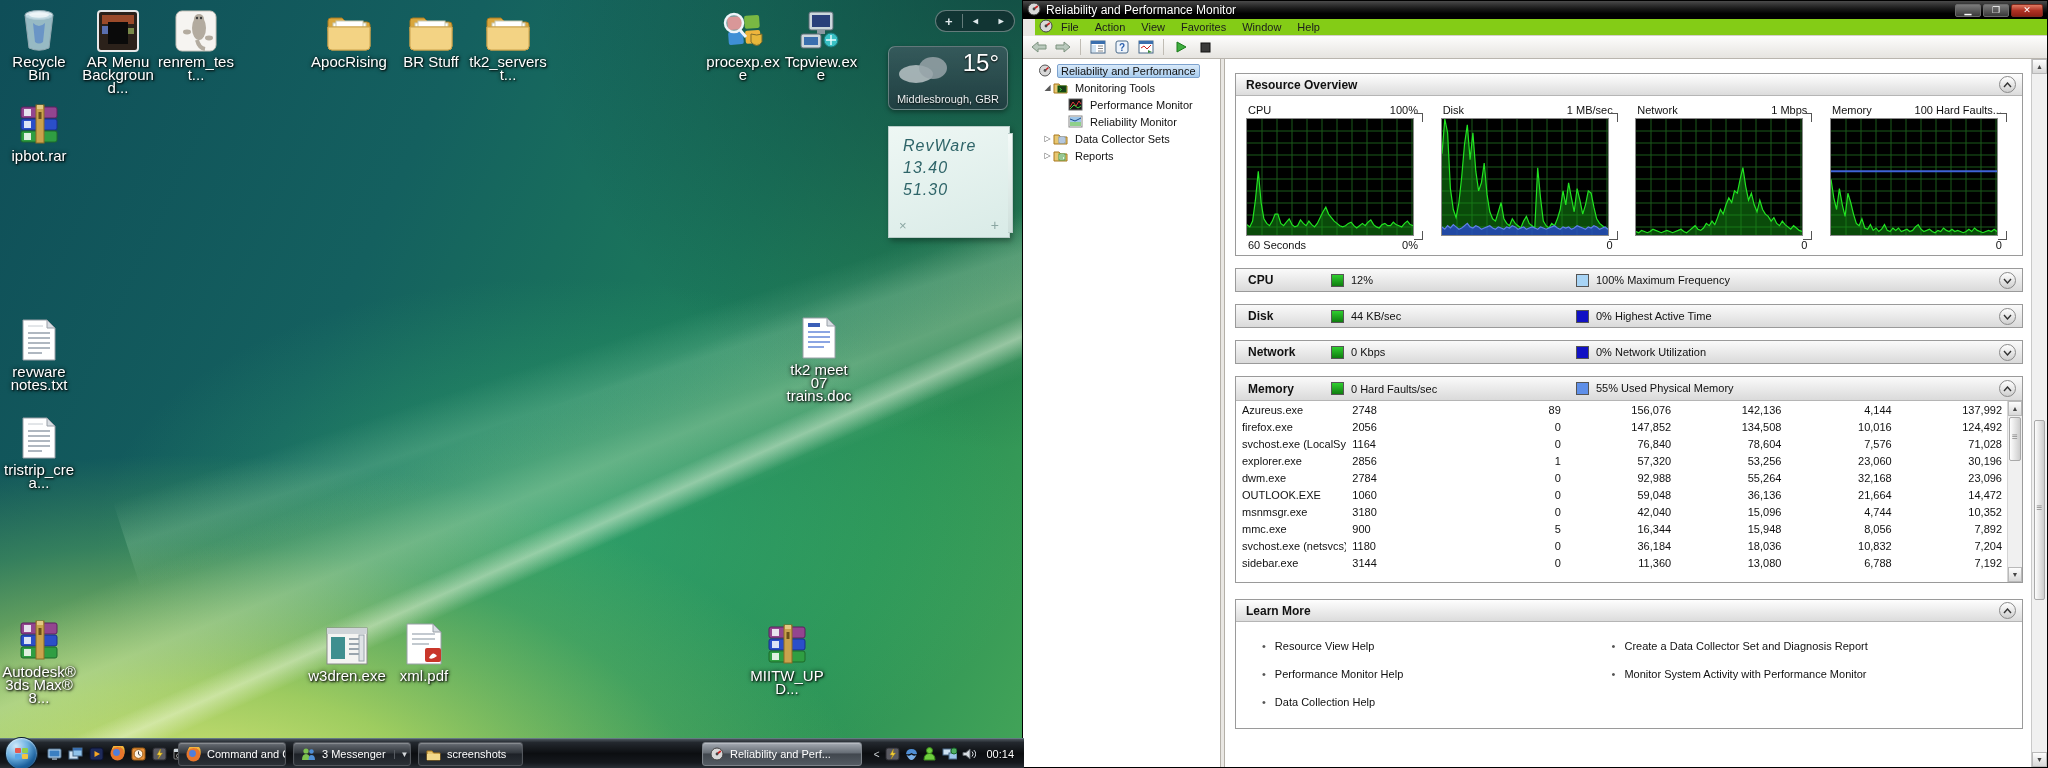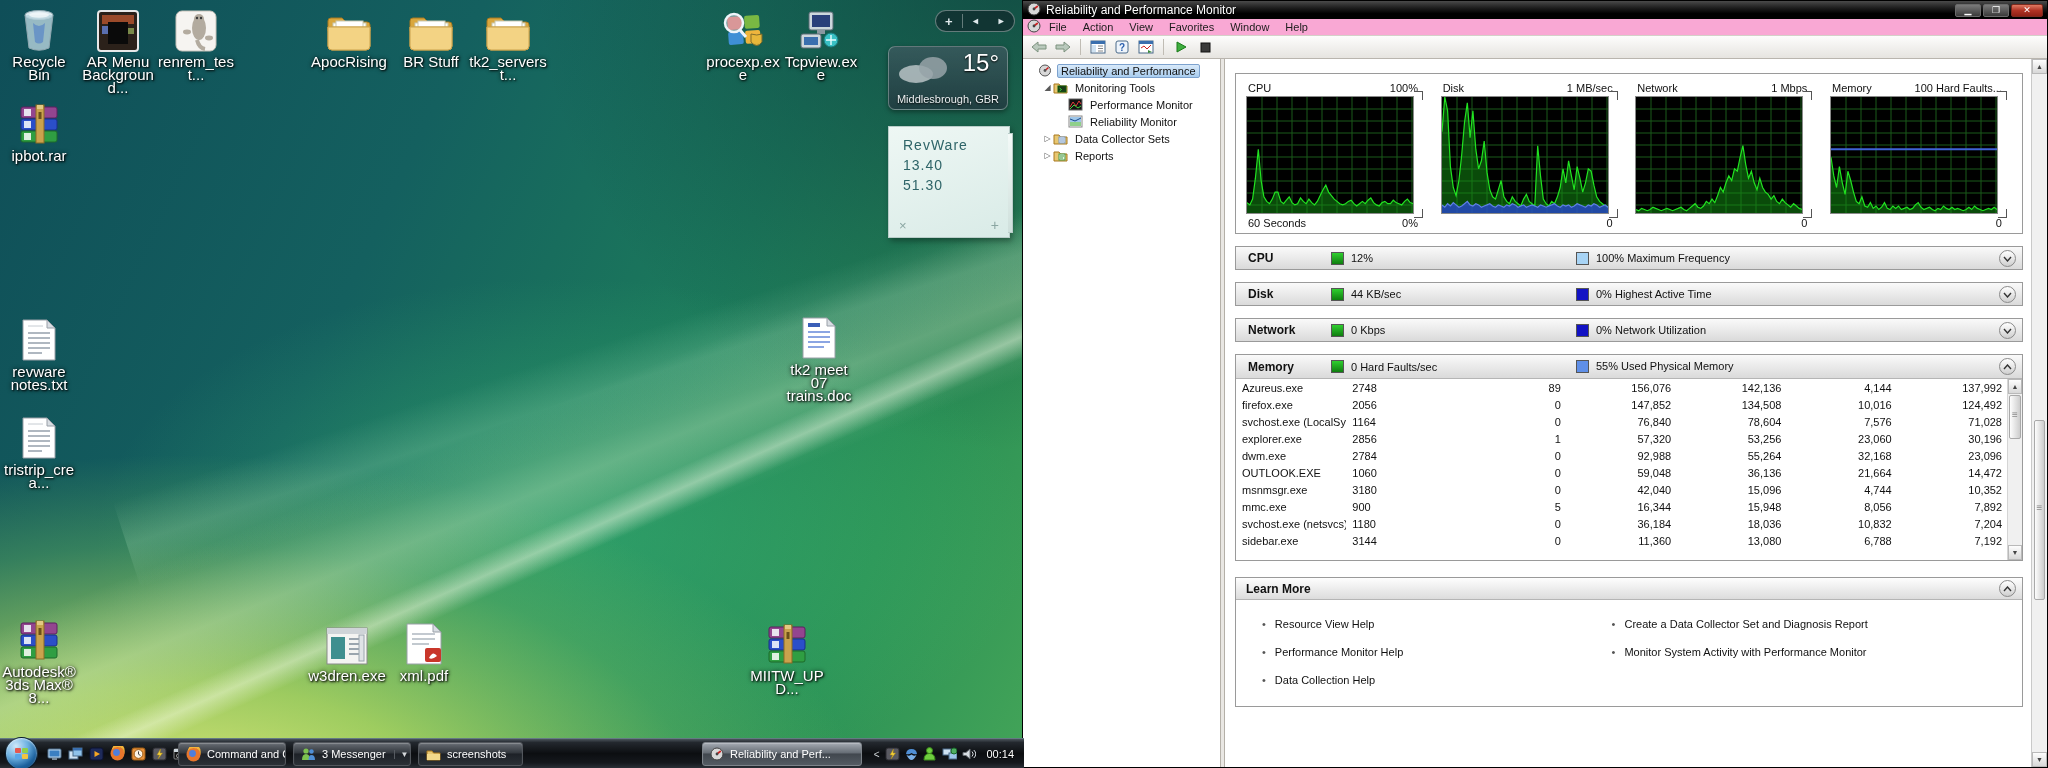--- a/index.html
+++ b/index.html
@@ -44,40 +44,40 @@
   #weather .w-cloud b { left:26px; top:2px; width:28px; height:22px; background:#97a3a8; }
   #weather .w-temp { position:absolute; right:8px; top:2px; color:#fff; font-size:24px; font-weight:normal;
     text-shadow:0 1px 2px #000; }
   #weather .w-loc { position:absolute; left:0; right:0; bottom:4px; text-align:center; color:#e9eef0;
     font-size:11px; text-shadow:0 1px 2px #000; }
   #note { position:absolute; left:888px; top:126px; width:122px; height:112px;
     background:linear-gradient(160deg,#eef7f4,#d9ebe7); border:1px solid #b9cdc9;
     box-shadow:2px 3px 6px rgba(0,0,0,0.35); }
   #note:after { content:""; position:absolute; right:-4px; top:6px; bottom:4px; width:4px;
     background:linear-gradient(#f4faf8,#cfe0dc); border:1px solid #b9cdc9; border-left:none; }
-  #note .n-line { color:#2e6468; font-size:14px; padding:2px 0 2px 14px; letter-spacing:1px; }
+  #note .n-line { font-style:italic; color:#2e6468; font-size:16px; padding:2px 0 2px 14px; letter-spacing:1px; }
   #note .n-line:first-child { padding-top:10px; }
   #note .n-close { position:absolute; left:10px; bottom:4px; color:#8aa6a2; font-size:13px; cursor:pointer; }
   #note .n-add { position:absolute; right:10px; bottom:4px; color:#8aa6a2; font-size:14px; cursor:pointer; }
 
   
   #window { position:absolute; left:1022px; top:0; width:1026px; height:768px;
     background:#e9e7e3; border:1px solid #000; display:flex; flex-direction:column; }
   .titlebar { height:18px; background:linear-gradient(#4a4a4a, #1c1c1c 40%, #000 70%); display:flex;
     align-items:center; padding:0 4px; flex:0 0 auto; }
   .w-title { color:#fff; font-size:12px; margin-left:5px; flex:1;
     text-shadow:0 1px 2px #000; white-space:nowrap; }
   .tb-btns { display:flex; gap:2px; }
   .tbb { width:26px; height:13px; border:1px solid #6a6a6a; border-radius:2px;
     background:linear-gradient(#7a7a7a,#3a3a3a); position:relative; cursor:pointer; }
   .tbb.close { width:32px; background:linear-gradient(#e07a63,#b03324 50%,#8f2015); border-color:#7d2a1e; }
   .tbb .gl { position:absolute; left:0; right:0; top:0; bottom:0; color:#fff; font-size:9px;
     text-align:center; line-height:11px; }
-  .menubar { height:17px; background:#f9a8d4; border-bottom:1px solid #d4d0c8; display:flex;
-    align-items:center; padding-left:4px; flex:0 0 auto; }
+  .menubar { height:17px; background:#84cc16; border-bottom:1px solid #d4d0c8; display:flex;
+    align-items:center; padding-left:4px; flex:0 0 auto;margin-left:12px; }
   .menubar .mitem { padding:0 8px; font-size:11px; color:#1c1c1c; cursor:default; }
   .toolbar { height:23px; background:linear-gradient(#fdfdfc,#e6e4e0); border-bottom:1px solid #b9b5ae;
     display:flex; align-items:center; padding-left:6px; gap:4px; flex:0 0 auto; }
   .tsep { width:1px; height:16px; background:#c0bcb4; margin:0 3px; }
   .tbtn { width:20px; height:18px; display:flex; align-items:center; justify-content:center; cursor:pointer; }
 
   .winbody { flex:1; display:flex; min-height:0; }
   .tree { width:198px; background:#fff; border-right:1px solid #b4b0a8; padding-top:3px; overflow:hidden; }
   .trow { display:flex; align-items:center; height:17px; white-space:nowrap; cursor:default; color:#111; }
   .trow .exp { width:11px; text-align:center; font-size:8px; color:#5a5a5a; }
@@ -601,20 +601,28 @@
                 <line x1="7" y1="9" x2="10" y2="9" stroke="#4a9a4a"></line>
               </svg>
             </span>
     <span class="tlabel">Reports</span>
           </div>
         </div>
       <div class="splitter"></div>
       <div class="content">
 
         <div class="secbox" id="ro-box">
+          <div class="sechdr">
+            <span class="st">Resource Overview</span>
+            <span class="chevbtn">
+                <svg width="9" height="6">
+                  <path d="M1 5 L4.5 1 L8 5" stroke="#333" stroke-width="1.4" fill="none"></path>
+                </svg>
+              </span>
+          </div>
           <div class="graphs" id="graphs">
               <div class="graph">
     <div class="g-top">
                   <span>CPU</span>
                   <span>100%</span>
                 </div>
     <div class="g-row">
       <div class="g-canvas">
                     <svg width="166" height="116" style="position:absolute;left:0;top:0">
                       <line x1="15" y1="0" x2="15" y2="116" stroke="#1a5a1a" stroke-width="1"></line>

